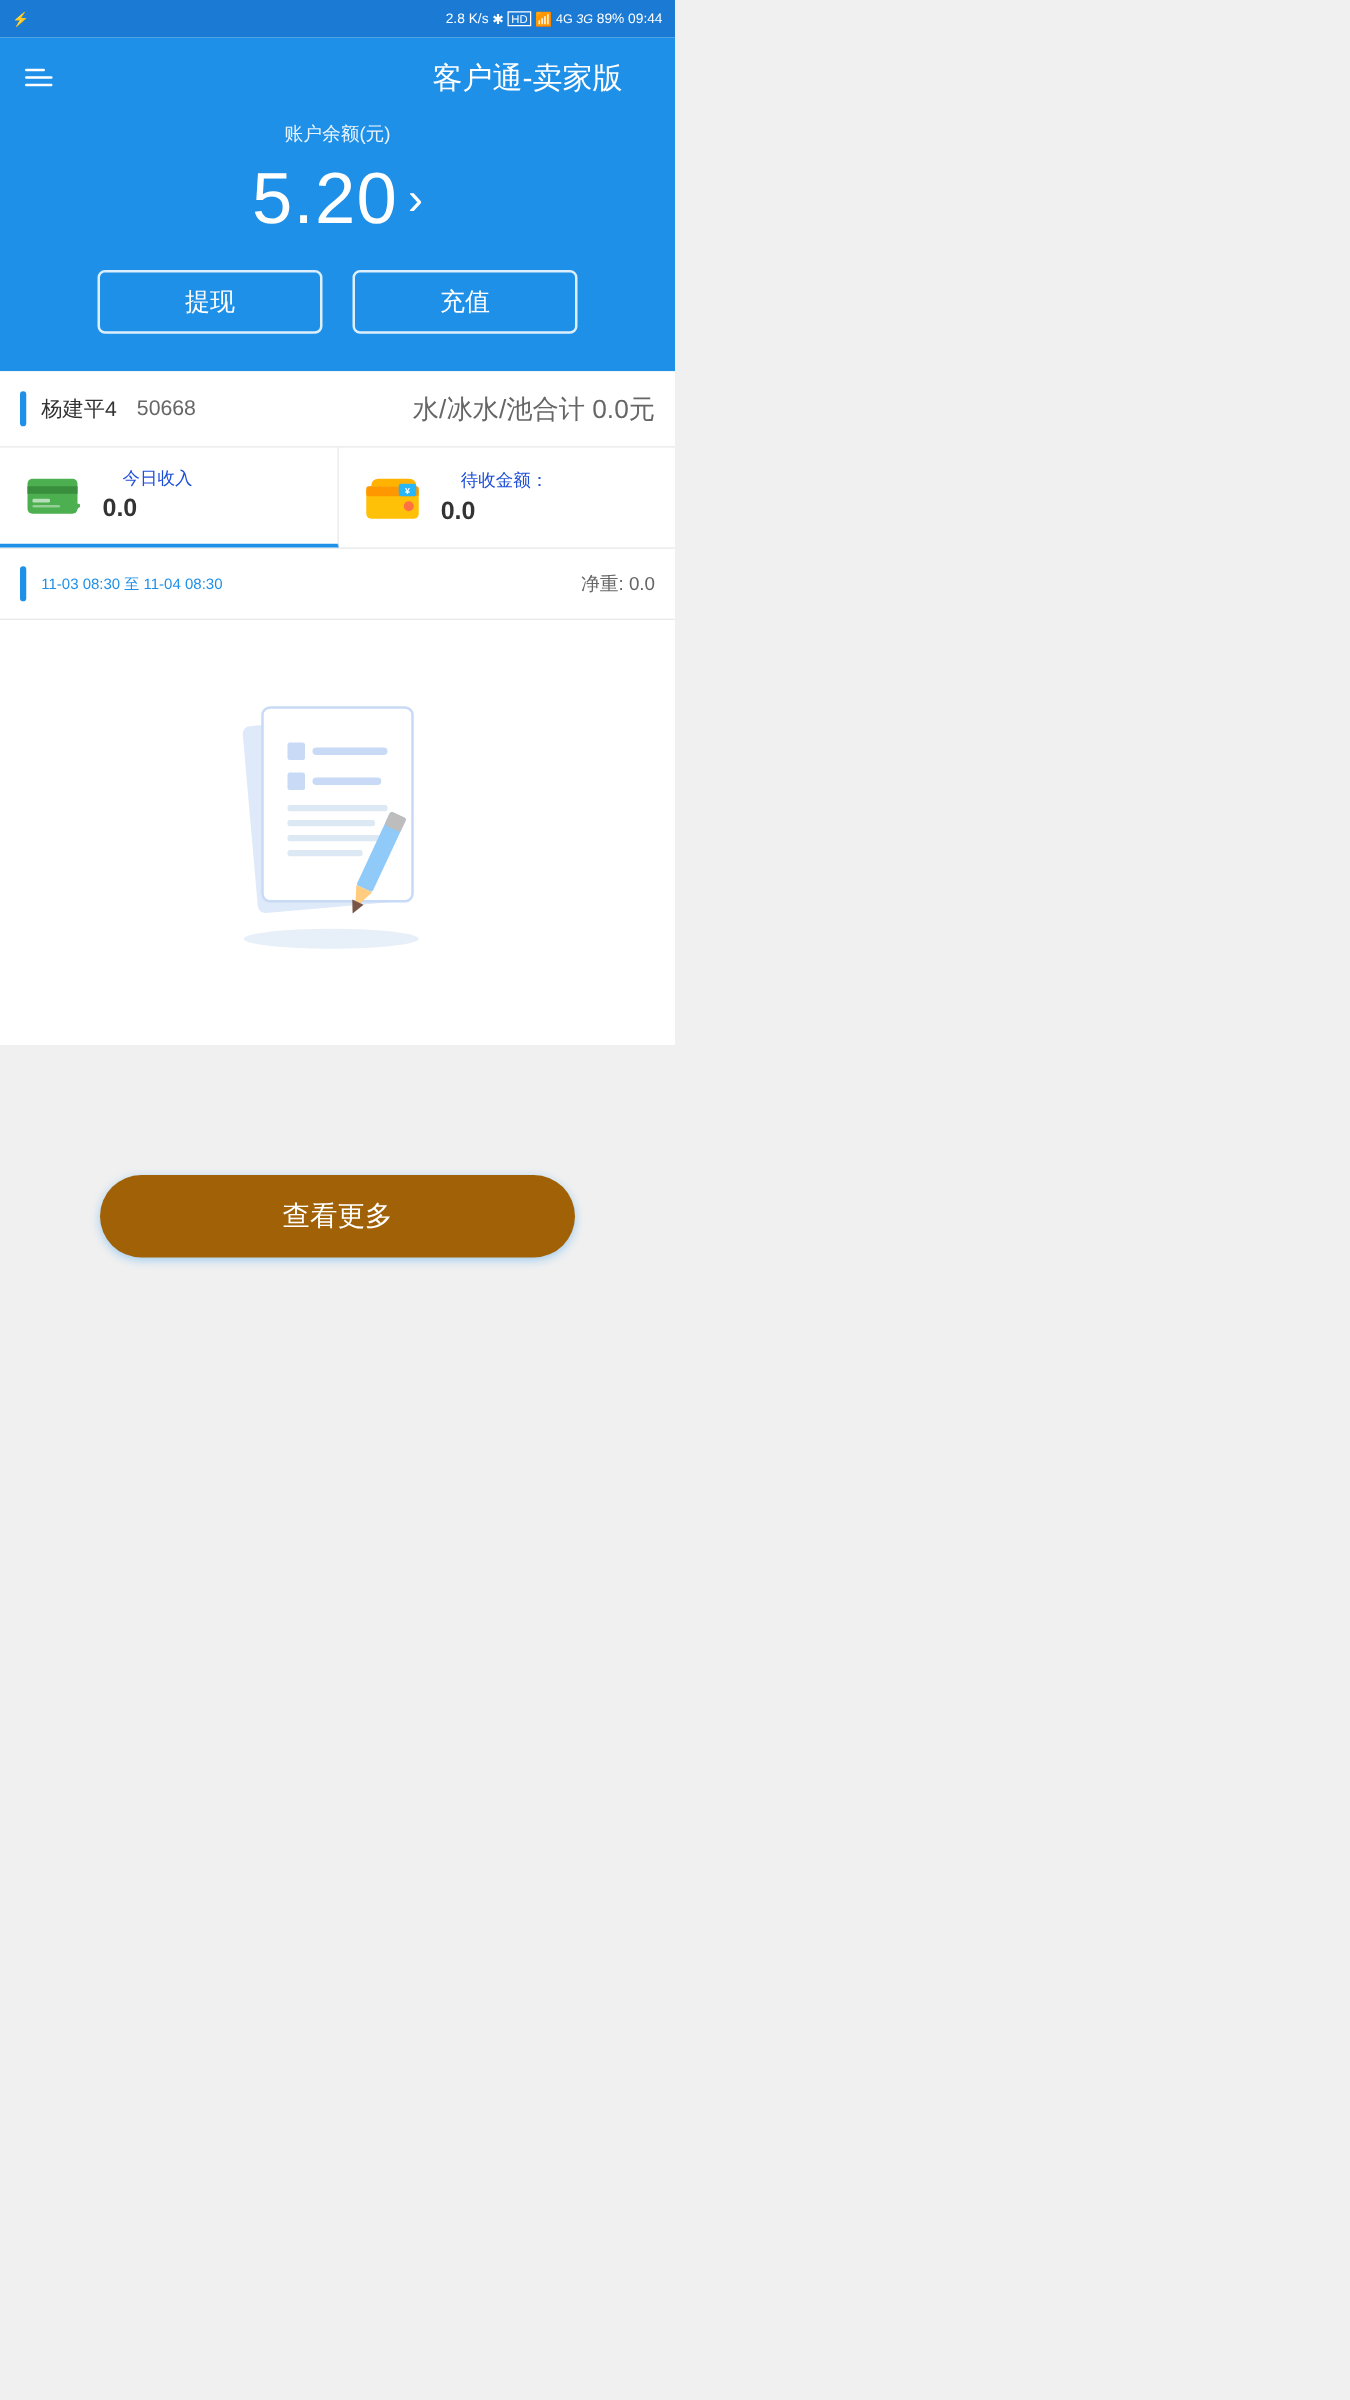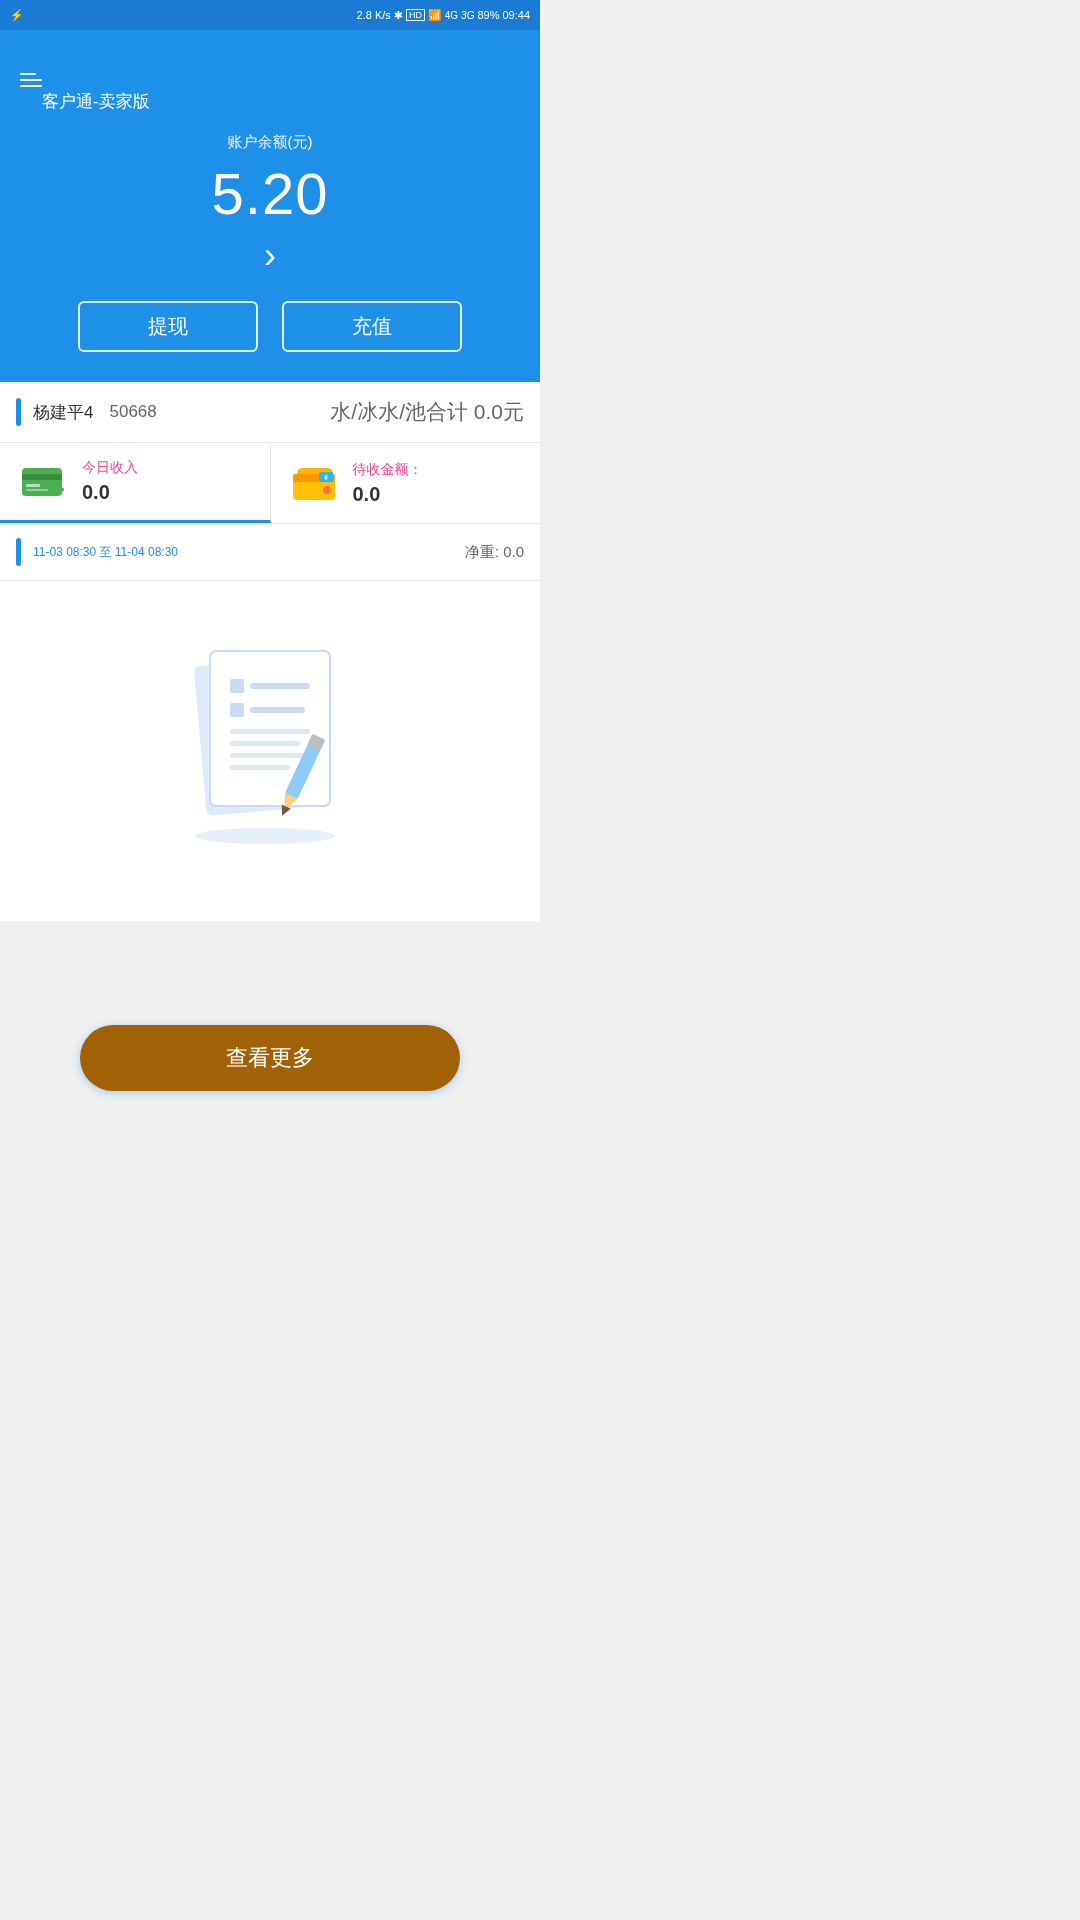--- a/index.html
+++ b/index.html
@@ -59,43 +59,41 @@
       width: 22px;
       height: 2px;
       background: white;
       border-radius: 1px;
     }
     .menu-icon span:first-child {
       width: 16px;
     }
     .header-title {
       flex: 1;
-      text-align: left;
-      color: white;
-      font-size: 17px;
+      text-align: right;
+      color: white;
+      font-size: 24px;
       font-weight: 500;
       margin-right: 22px;
-      margin-top: 44px;
     }
 
     .balance-section {
       text-align: center;
     }
     .balance-label {
       color: rgba(255,255,255,0.9);
       font-size: 15px;
       margin-bottom: 8px;
     }
     .balance-amount {
       display: flex;
       align-items: center;
       justify-content: center;
       gap: 8px;
       margin-bottom: 24px;
-      flex-direction: column;
     }
     .balance-number {
       color: white;
       font-size: 58px;
       font-weight: 300;
       letter-spacing: 1px;
     }
     .balance-chevron {
       color: white;
       font-size: 36px;
@@ -167,22 +165,23 @@
       padding: 16px 20px;
       gap: 14px;
     }
     .stat-item:first-child {
       border-right: 1px solid #e8e8e8;
       border-bottom: 3px solid #1e90e8;
     }
     .stat-text {}
     .stat-label {
       font-size: 14px;
-      color: #ec4899;
+      color: #1d4ed8;
       margin-bottom: 4px;
+      margin-left: 16px;
     }
     .stat-value {
       font-size: 20px;
       color: #333;
       font-weight: 700;
     }
 
     
     .date-row {
       display: flex;

